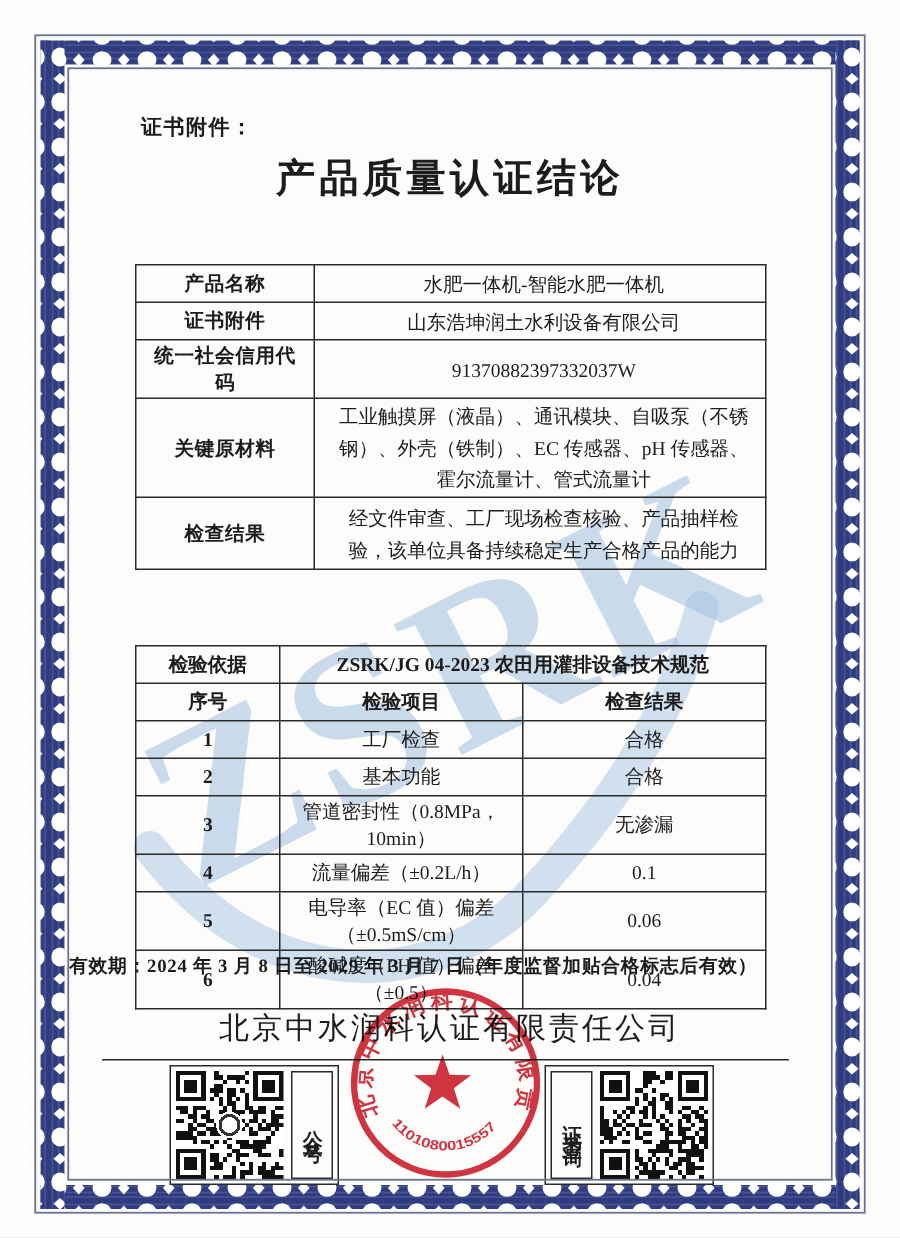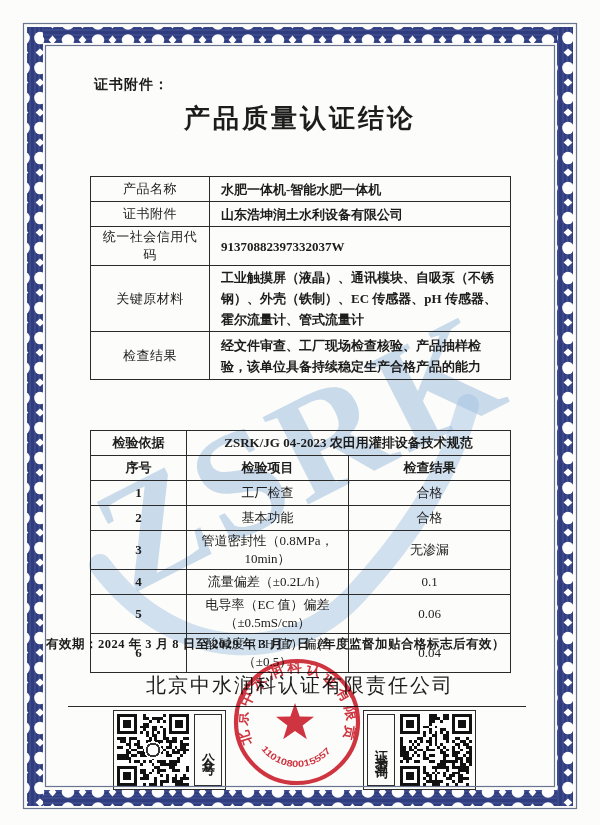--- a/index.html
+++ b/index.html
@@ -22,22 +22,22 @@
   .attach{position:absolute;left:48px;top:30px;font-size:14px;font-weight:bold;letter-spacing:1px;}
   .doc-title{position:absolute;left:0;top:55px;width:100%;text-align:center;
     font-size:26px;font-weight:bold;letter-spacing:3px;}
   .section-title{position:absolute;width:100%;text-align:center;font-size:16px;
     font-weight:600;letter-spacing:3px;}
   .sec1{top:110px;}
   .sec2{top:359px;}
   table{border-collapse:collapse;table-layout:fixed;background:transparent;}
   td{border:1.4px solid #2a2a2a;font-size:13px;padding:1px 6px;vertical-align:middle;}
   .t1{position:absolute;left:44px;top:130px;width:421px;}
-  .t1 td.lbl{width:106px;text-align:center;font-weight:400;letter-spacing:0.5px;}
-  .t1 td.val{text-align:left;padding-left:11px;line-height:21px;font-weight:bold;}
+  .t1 td.lbl{width:106px;text-align:center;font-weight:700;letter-spacing:0.5px;}
+  .t1 td.val{text-align:center;padding-left:11px;line-height:21px;}
   .t1 tr.r1 td{height:22px;}
   .t1 tr.r2 td{height:45px;}
   .t2{position:absolute;left:44px;top:384px;width:421px;}
   .t2 td{height:22px;text-align:center;}
   .t2 td.c1{width:83px;font-weight:600;}
   .t2 td.c2{width:230px;}
   .t2 td.c3{width:100px;}
   .t2 td.basis-val{font-weight:600;}
   .t2 td.hdr{font-weight:600;}
   .validity{position:absolute;left:0;top:590px;width:100%;

